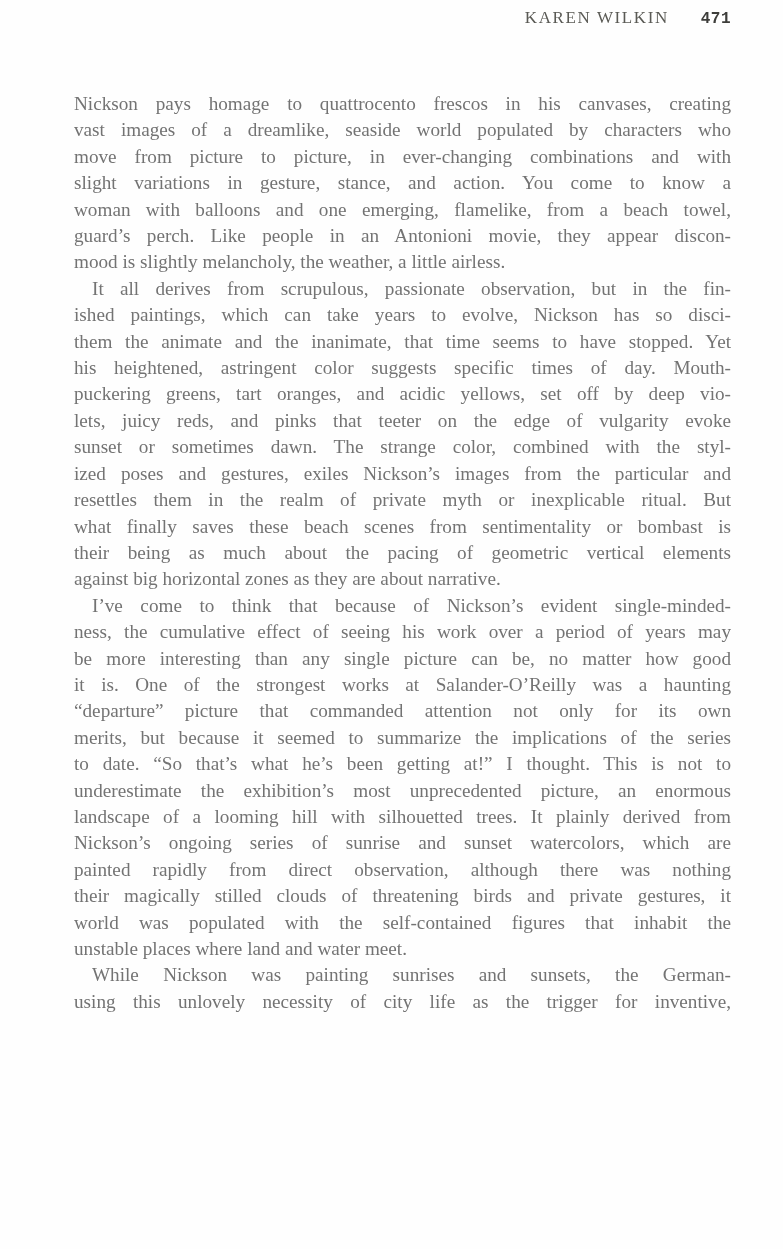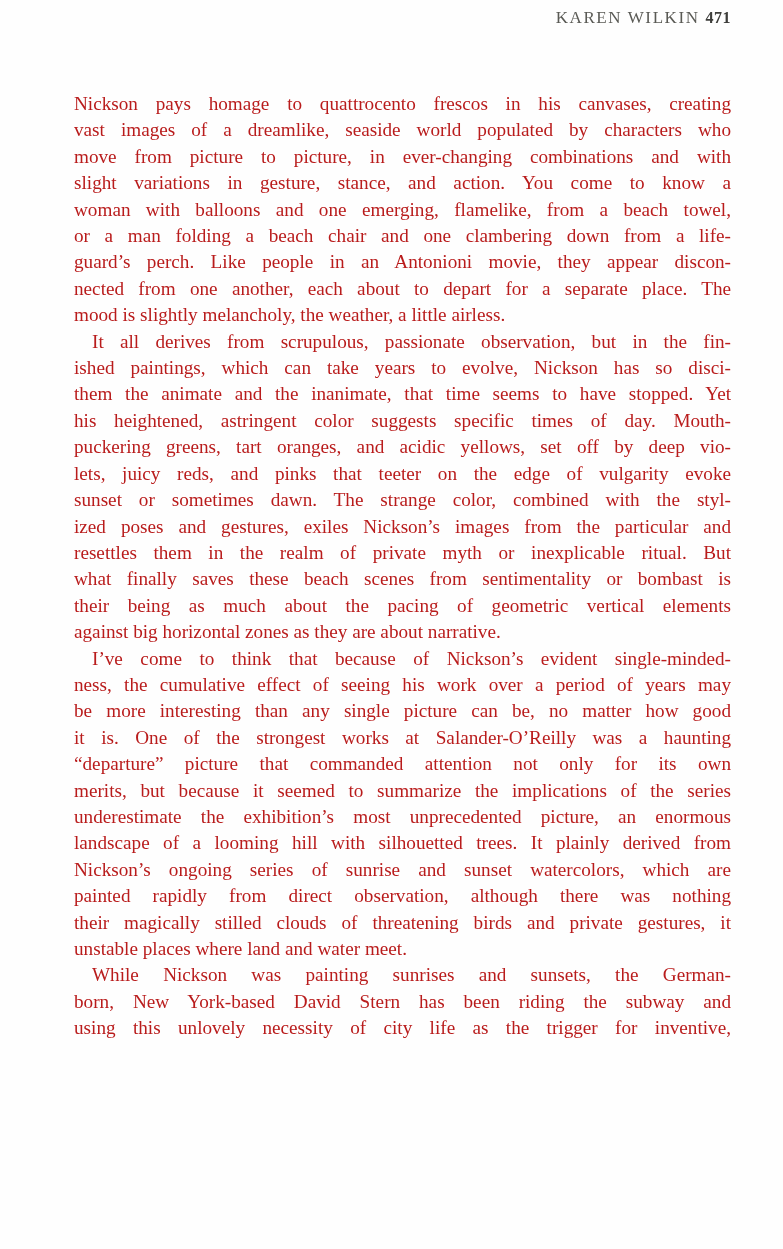--- a/index.html
+++ b/index.html
@@ -6,27 +6,27 @@
   body { width: 783px; height: 1249px; position: relative; overflow: hidden; }
   .page { position: absolute; left: 0; top: 0; width: 783px; height: 1249px; background: #fefefe; }
   .running-head {
     position: absolute; top: 8px; right: 52px;
     font-family: "Liberation Serif", "DejaVu Serif", serif;
     font-size: 17px; letter-spacing: 1.6px; color: #5a5a55;
     white-space: nowrap;
   }
   .running-head .author { text-transform: uppercase; }
   .running-head .folio {
-    font-family: Liberation Serif, serif;
-    font-weight: bold; letter-spacing: 0.5px; color: #3d3d3a; margin-left: 0; font-size: 16px;
+    font-family: Liberation Mono, monospace;
+    font-weight: bold; letter-spacing: 0.5px; color: #3d3d3a; margin-left: 26px; font-size: 16px;
   }
   .body-text {
     position: absolute; left: 74px; top: 91px; width: 657px;
     font-family: "Liberation Serif", "DejaVu Serif", serif;
-    font-size: 19.2px; line-height: 26.42px; color: #b91c1c;
+    font-size: 19.2px; line-height: 26.42px; color: #737373;
   }
   .line {
     display: block; white-space: nowrap; text-align: justify; text-align-last: justify;
     height: 26.42px; overflow: visible;
   }
   .line.last { text-align-last: left; }
   .line.indent { padding-left: 18px; }
 </style>
 </head>
 <body>
@@ -37,23 +37,21 @@
     <span class="folio">471</span>
   </div>
 
   <div class="body-text" id="body-text">
       <div>
         <span class="line">Nickson pays homage to quattrocento frescos in his canvases, creating</span>
         <span class="line">vast images of a dreamlike, seaside world populated by characters who</span>
         <span class="line">move from picture to picture, in ever-changing combinations and with</span>
         <span class="line">slight variations in gesture, stance, and action. You come to know a</span>
         <span class="line">woman with balloons and one emerging, flamelike, from a beach towel,</span>
-        <span class="line">or a man folding a beach chair and one clambering down from a life-</span>
         <span class="line">guard’s perch. Like people in an Antonioni movie, they appear discon-</span>
-        <span class="line">nected from one another, each about to depart for a separate place. The</span>
         <span class="line last">mood is slightly melancholy, the weather, a little airless.</span>
       </div>
       <div>
         <span class="line indent">It all derives from scrupulous, passionate observation, but in the fin-</span>
         <span class="line">ished paintings, which can take years to evolve, Nickson has so disci-</span>
         <span class="line">them the animate and the inanimate, that time seems to have stopped. Yet</span>
         <span class="line">his heightened, astringent color suggests specific times of day. Mouth-</span>
         <span class="line">puckering greens, tart oranges, and acidic yellows, set off by deep vio-</span>
         <span class="line">lets, juicy reds, and pinks that teeter on the edge of vulgarity evoke</span>
         <span class="line">sunset or sometimes dawn. The strange color, combined with the styl-</span>
@@ -63,26 +61,27 @@
         <span class="line">their being as much about the pacing of geometric vertical elements</span>
         <span class="line last">against big horizontal zones as they are about narrative.</span>
       </div>
       <div>
         <span class="line indent">I’ve come to think that because of Nickson’s evident single-minded-</span>
         <span class="line">ness, the cumulative effect of seeing his work over a period of years may</span>
         <span class="line">be more interesting than any single picture can be, no matter how good</span>
         <span class="line">it is. One of the strongest works at Salander-O’Reilly was a haunting</span>
         <span class="line">“departure” picture that commanded attention not only for its own</span>
         <span class="line">merits, but because it seemed to summarize the implications of the series</span>
+        <span class="line">to date. “So that’s what he’s been getting at!” I thought. This is not to</span>
         <span class="line">underestimate the exhibition’s most unprecedented picture, an enormous</span>
         <span class="line">landscape of a looming hill with silhouetted trees. It plainly derived from</span>
         <span class="line">Nickson’s ongoing series of sunrise and sunset watercolors, which are</span>
         <span class="line">painted rapidly from direct observation, although there was nothing</span>
         <span class="line">their magically stilled clouds of threatening birds and private gestures, it</span>
+        <span class="line">world was populated with the self-contained figures that inhabit the</span>
         <span class="line last">unstable places where land and water meet.</span>
       </div>
       <div>
         <span class="line indent">While Nickson was painting sunrises and sunsets, the German-</span>
-        <span class="line">born, New York-based David Stern has been riding the subway and</span>
         <span class="line">using this unlovely necessity of city life as the trigger for inventive,</span>
       </div>
     </div>
 </div>
 
 </body></html>

